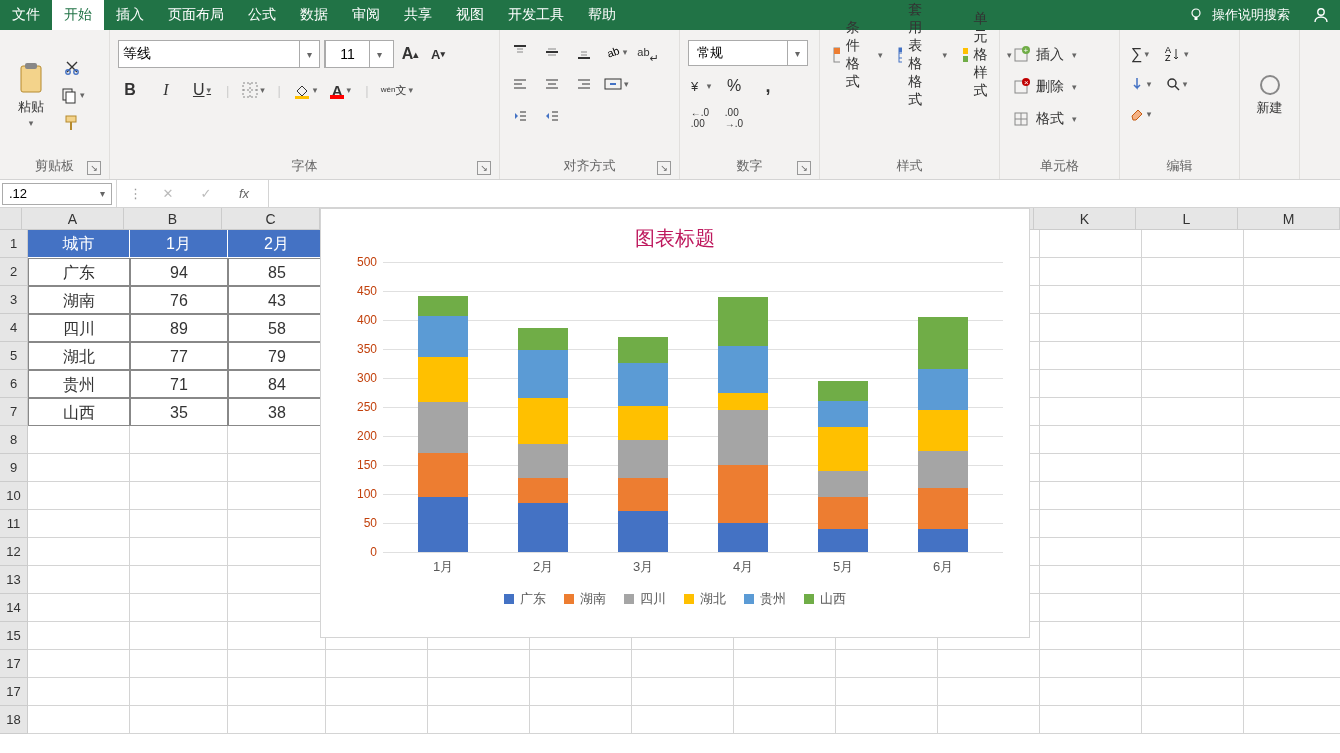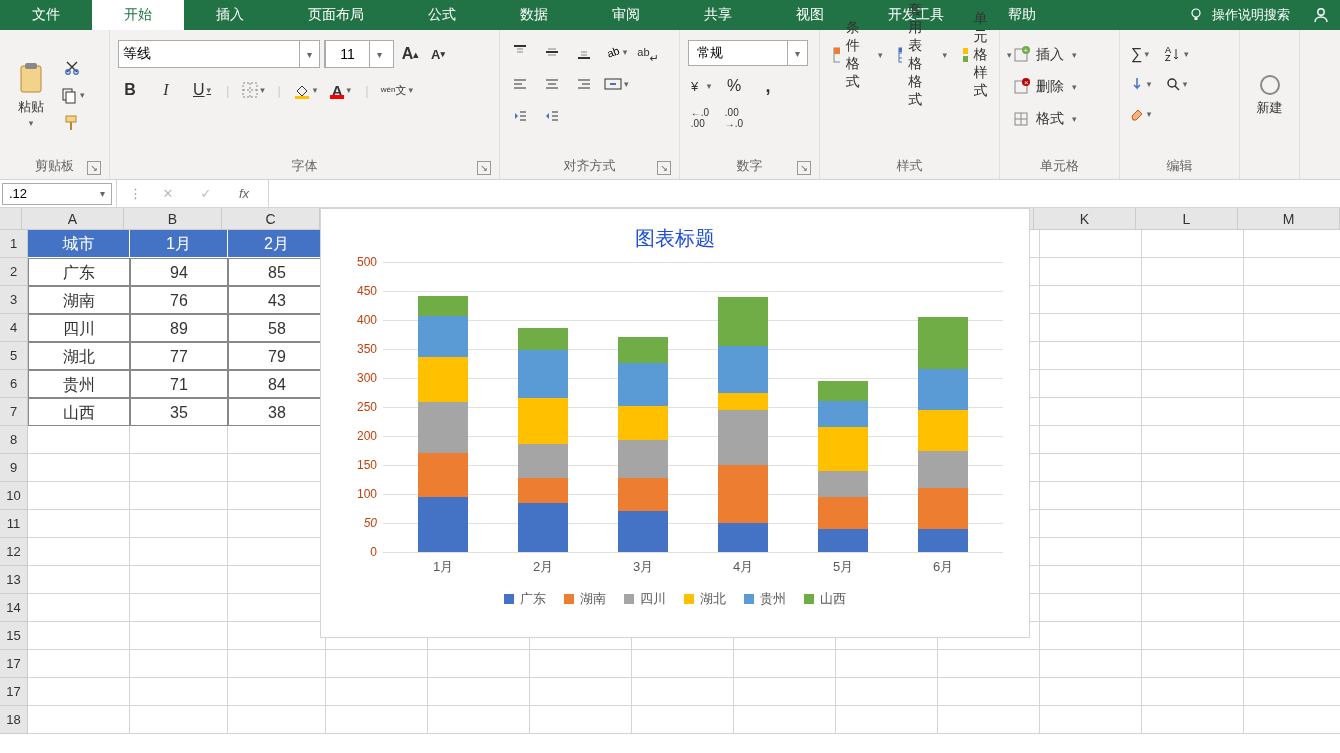--- a/index.html
+++ b/index.html
@@ -1,20 +1,20 @@
 <!DOCTYPE html>
 <html><head>
 <meta charset="utf-8">
 <style>
   * { box-sizing: border-box; margin: 0; padding: 0; font-family: "Microsoft YaHei", sans-serif; }
   body { background: #e6e6e6; width: 1340px; height: 753px; overflow: hidden; font-size: 13px; }
   
   
   .menubar { background: #217346; height: 30px; display: flex; align-items: stretch; color: #fff; }
-  .menubar .tab { padding: 0 32px; display: flex; align-items: center; cursor: pointer; font-size: 14px; }
+  .menubar .tab { padding: 0 12px; display: flex; align-items: center; cursor: pointer; font-size: 14px; }
   .menubar .tab.active { background: #fff; color: #217346; }
   .menubar .spacer { flex: 1; }
   .menubar .help-search { display: flex; align-items: center; gap: 8px; padding: 0 12px; }
   .menubar .user-icon { padding: 0 10px; display:flex; align-items:center;}
   
   
   .ribbon { background: #f3f2f1; height: 150px; display: flex; border-bottom: 1px solid #d4d4d4; }
   .ribbon-group { border-right: 1px solid #e1dfdd; padding: 4px 8px 2px; display:flex; flex-direction:column; position:relative;}
   .ribbon-group-body { flex:1; display:flex; align-items:center; gap:6px;}
   .ribbon-group-label { text-align:center; font-size:13px; color:#666; height:22px; line-height:22px; position:relative;}
@@ -48,21 +48,21 @@
   .row-headers { display:flex; flex-direction:column;}
   .row-h { width:28px; height:28px; border-bottom:1px solid #ccc; border-right:1px solid #ccc; background:#e6e6e6; text-align:center; font-size:13px; color:#333; line-height:28px;}
   .cells { position:relative;}
   .cell-row { display:flex; height:28px;}
   .cell { border-right:1px solid #d4d4d4; border-bottom:1px solid #d4d4d4; padding:0 6px; font-size:16px; line-height:28px; text-align:center; color:#333; background:#fff;}
   .hdr-cell { background:#4472c4; color:#fff; border-right:1px solid #fff; border-bottom:1px solid #fff;}
   .tblcell { border:1px solid #888;}
   
   
   .chart-obj { position:absolute; left:320px; top:0px; width:710px; height:430px; background:#fff; border:1px solid #d4d4d4; padding:10px 16px 8px;}
-  .chart-title { text-align:center; font-size:20px; color:#1d4ed8; margin:6px 0 10px;}
+  .chart-title { text-align:center; font-size:20px; color:#be185d; margin:6px 0 10px;}
   .plot { position:relative; height:290px; margin-left:46px; margin-right:10px;}
   .y-axis { position:absolute; left:-46px; top:0; bottom:0; width:40px;}
   .y-tick { position:absolute; right:0; font-size:12px; color:#c2410c; transform:translateY(50%);}
   .gridlines { position:absolute; inset:0;}
   .gline { position:absolute; left:0; right:0; border-top:1px solid #e0e0e0;}
   .bars-area { position:absolute; inset:0; display:flex; justify-content:space-around; align-items:flex-end; padding:0 10px;}
   .bar-group { width:50px; display:flex; flex-direction:column-reverse;}
   .seg { width:100%;}
   .x-labels { display:flex; justify-content:space-around; padding:6px 10px 0; margin-left:46px; margin-right:10px;}
   .x-lab { width:50px; text-align:center; font-size:13px; color:#595959;}
@@ -730,21 +730,21 @@
           <div class="cell" style="width: 102px;"></div>
         </div>
       </div>
   </div>
 
   <div class="chart-obj">
     <div class="chart-title">图表标题</div>
     <div class="plot">
       <div class="y-axis" id="y-axis">
           <div class="y-tick" style="bottom: 0%;">0</div>
-          <div class="y-tick" style="bottom: 10%; font-style: italic;">50</div>
+          <div class="y-tick" style="bottom: 10%;">50</div>
           <div class="y-tick" style="bottom: 20%;">100</div>
           <div class="y-tick" style="bottom: 30%;">150</div>
           <div class="y-tick" style="bottom: 40%;">200</div>
           <div class="y-tick" style="bottom: 50%;">250</div>
           <div class="y-tick" style="bottom: 60%;">300</div>
           <div class="y-tick" style="bottom: 70%;">350</div>
           <div class="y-tick" style="bottom: 80%;">400</div>
           <div class="y-tick" style="bottom: 90%;">450</div>
           <div class="y-tick" style="bottom: 100%;">500</div>
         </div>

